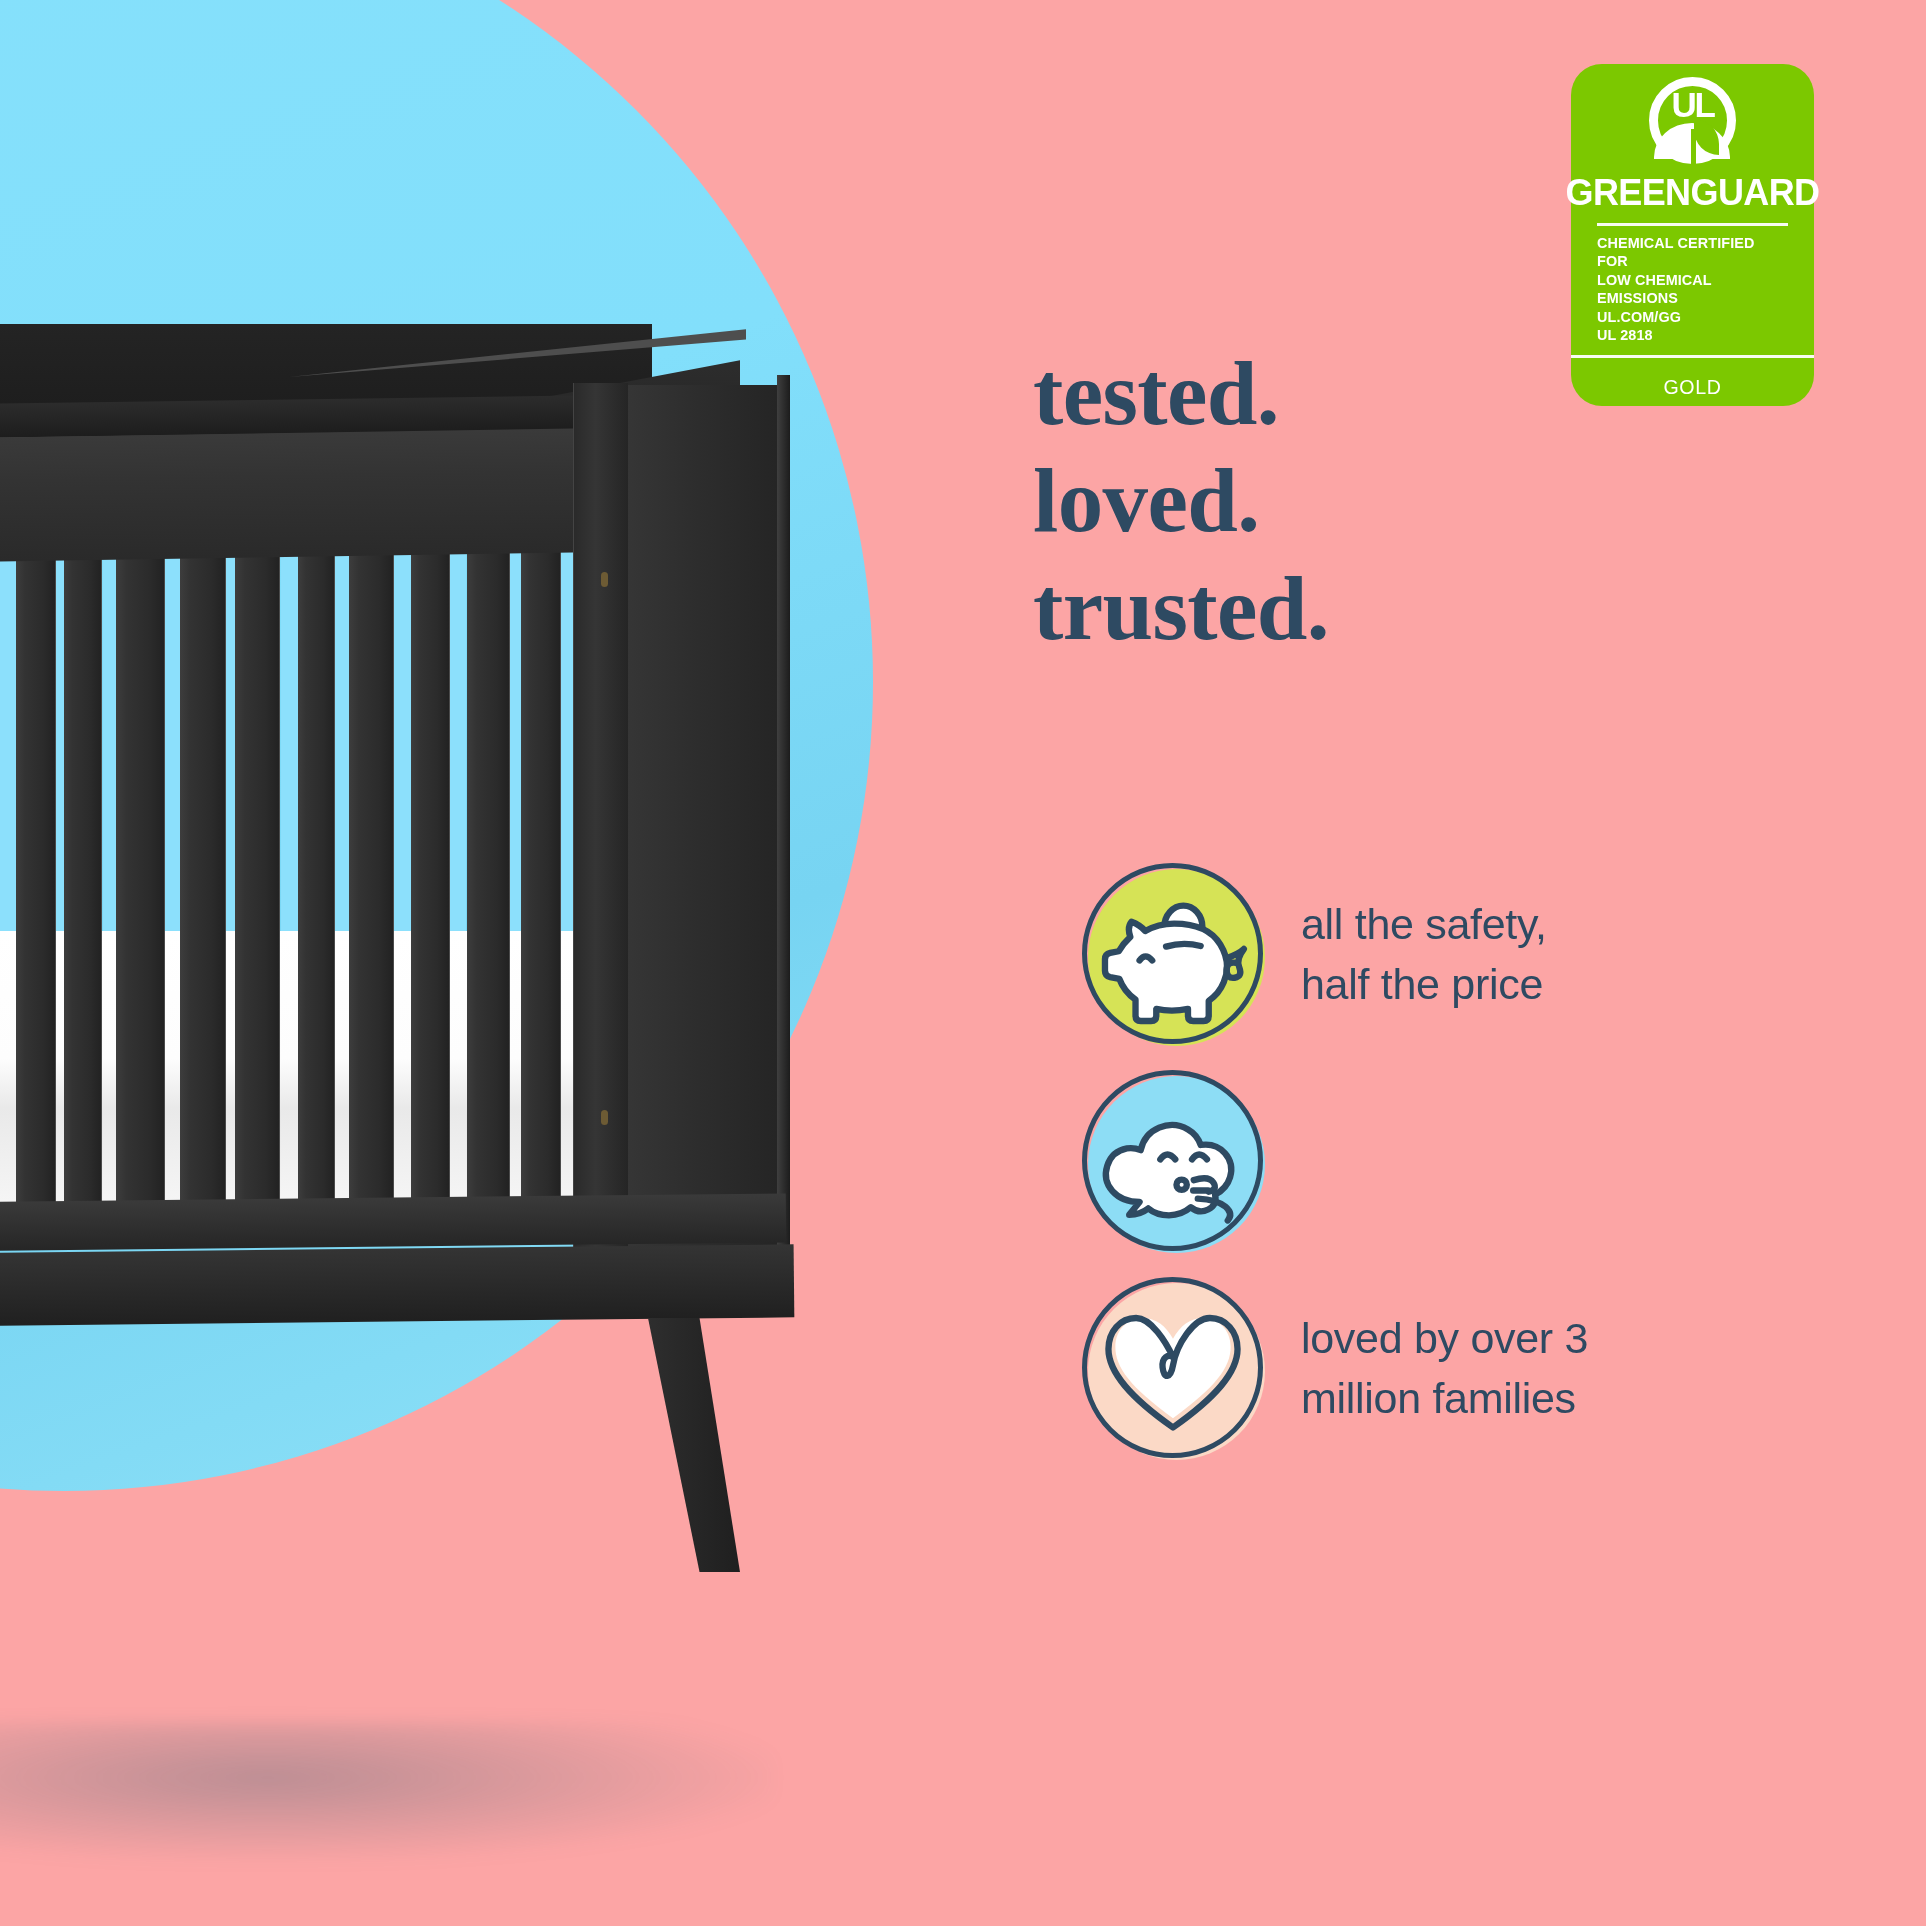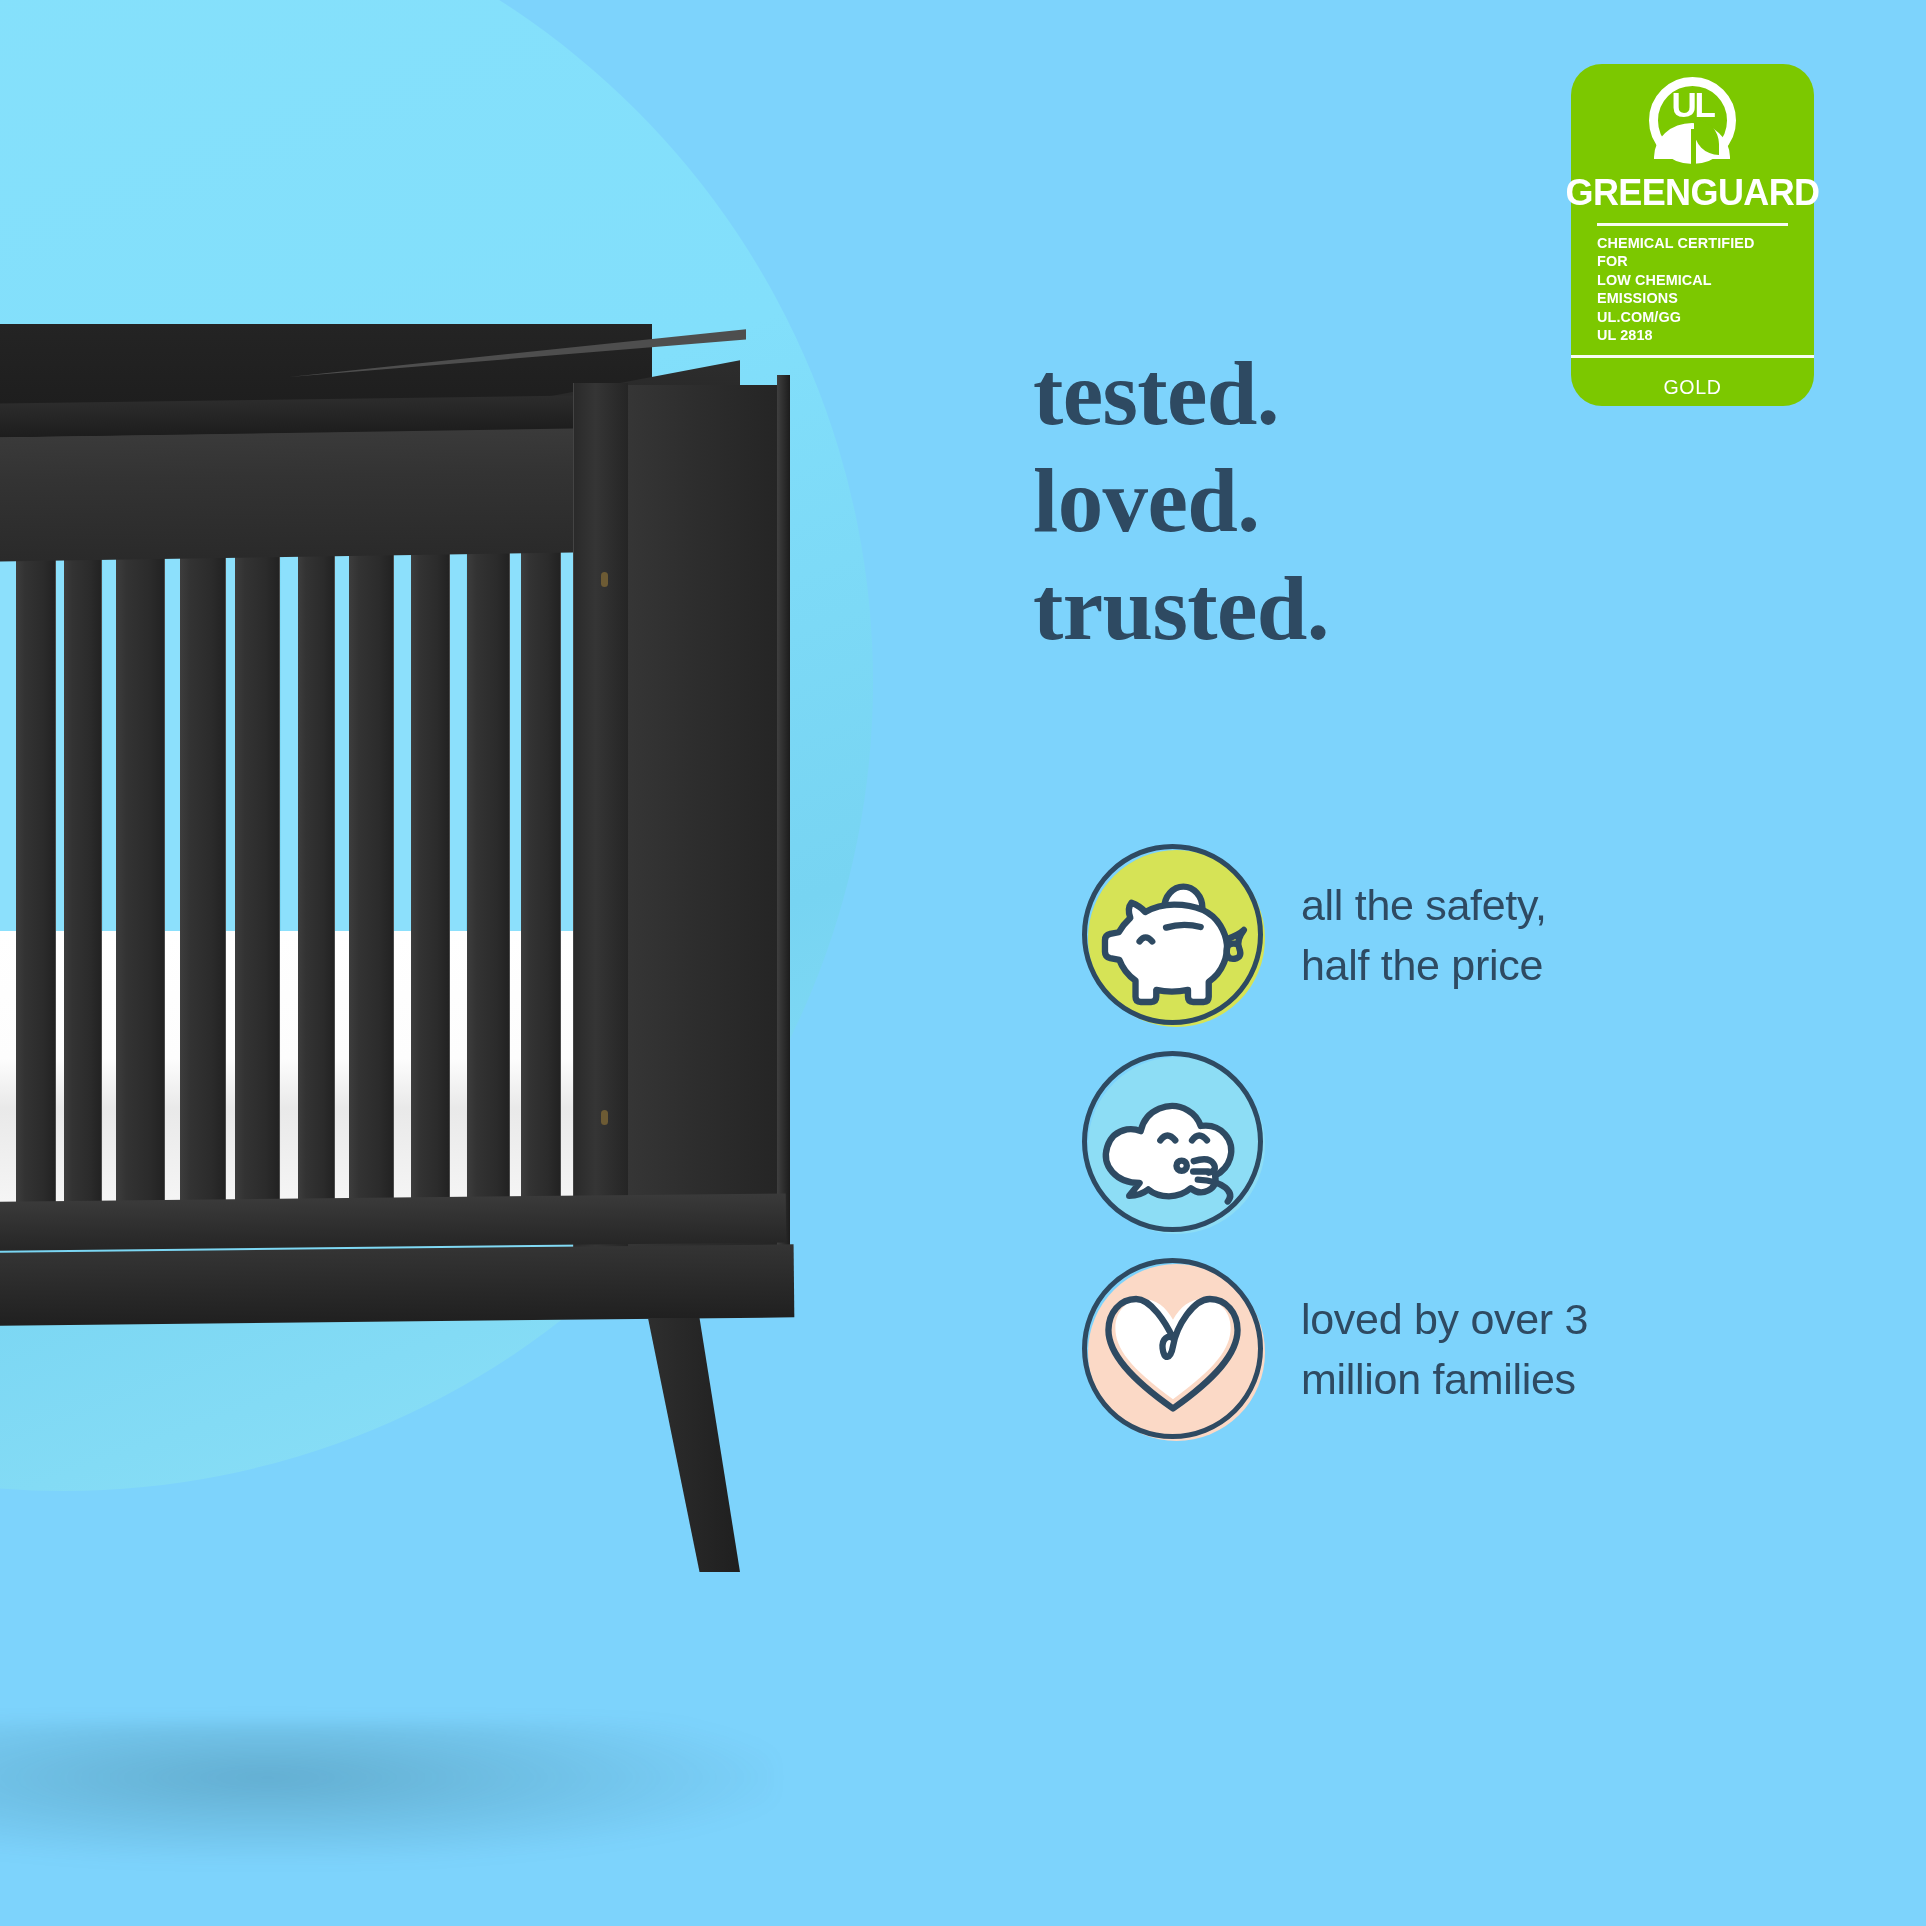--- a/index.html
+++ b/index.html
@@ -9,21 +9,21 @@
     font-family:"Liberation Sans", sans-serif;
     background:#DFF5FB;
     overflow:hidden;
     position:relative;
   }
 
   
   #canvas {
     position:absolute; inset:0;
     width:1926px; height:1926px;
-    background:#7dd3fc;
+    background:#fca5a5;
     overflow:hidden;
   }
 
   
   .bg-circle{
     position:absolute;
     left:-745px; top:-127px;
     width:1618px; height:1618px;
     border-radius:50%;
     background:linear-gradient(160deg,#87E1FB 0%,#82DFFB 45%,#77D4F2 72%,#8FE2F8 100%);
@@ -227,21 +227,21 @@
     font-size:91px;
     line-height:1.18;
     font-weight:700;
     letter-spacing:-0.6px;
   }
   .headline div{ white-space:nowrap; }
 
   
   .features{
     position:absolute;
-    left:1075px; top:840px;
+    left:1075px; top:859px;
     width:809px;
   }
   .feature{
     display:flex; align-items:center;
     height:191px;
     margin-bottom:16px;
   }
   .feature-icon{
     width:196px; min-width:196px; height:191px;
     position:relative;

